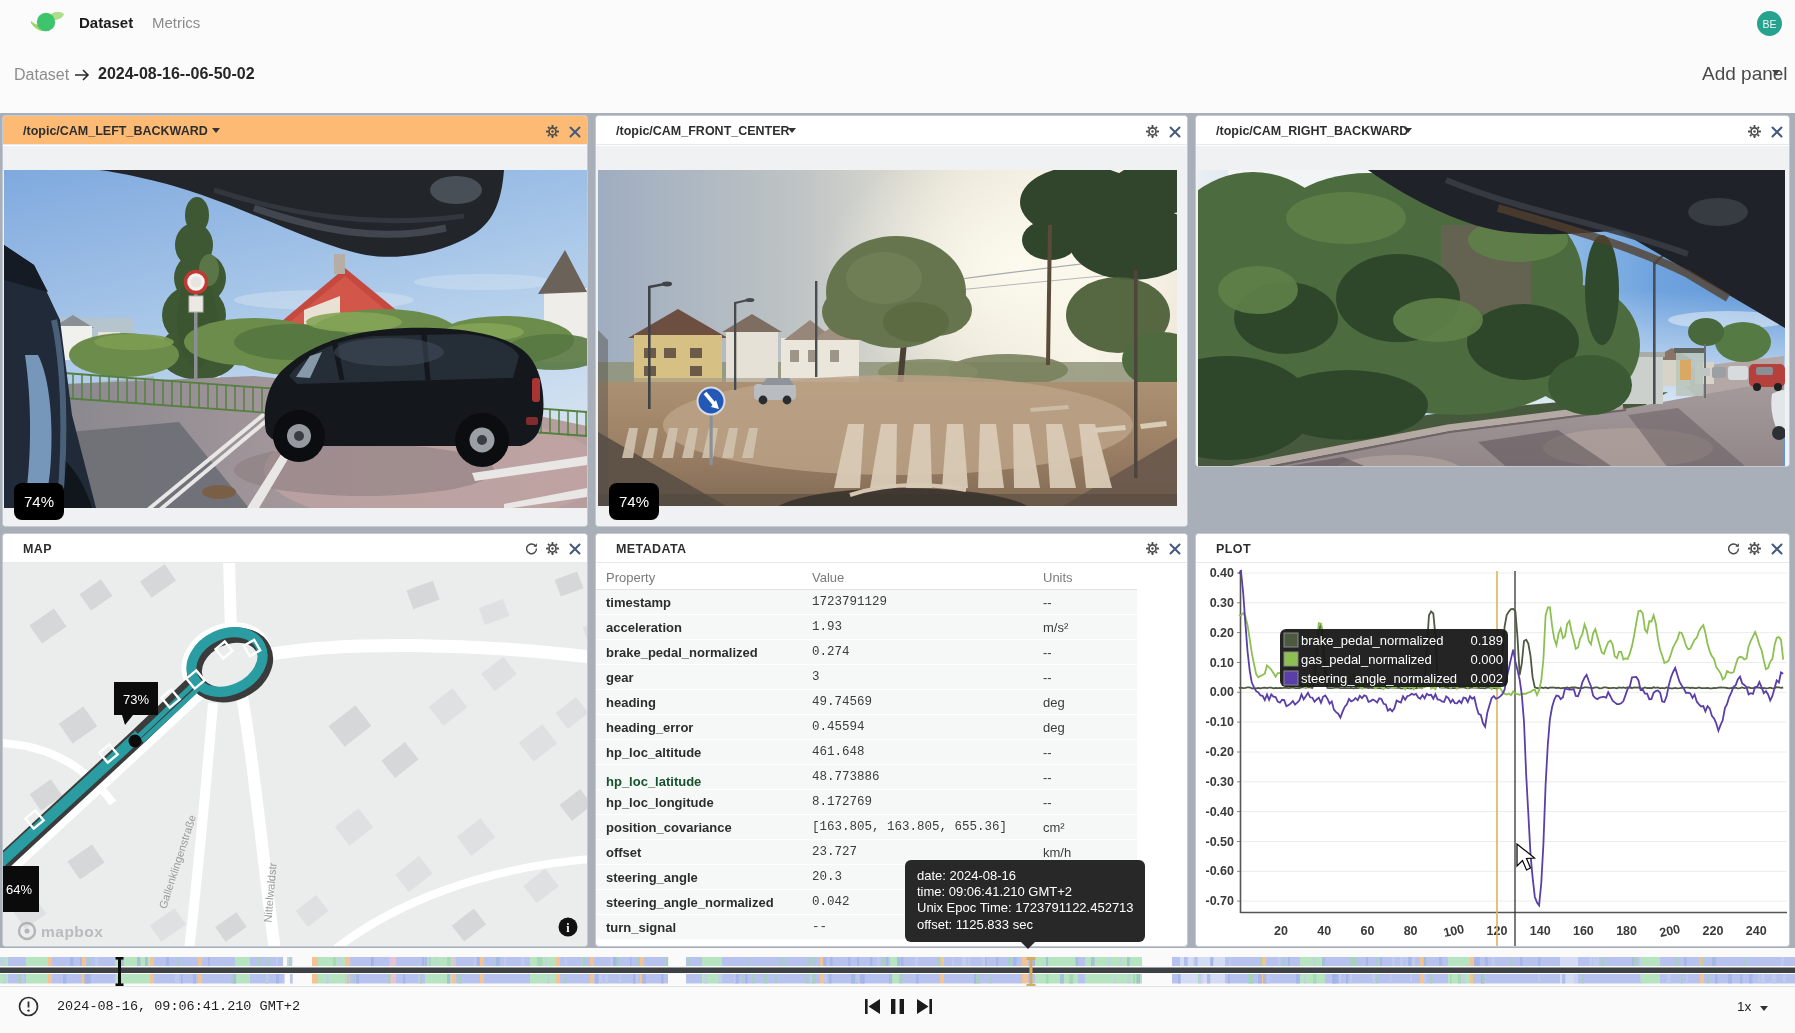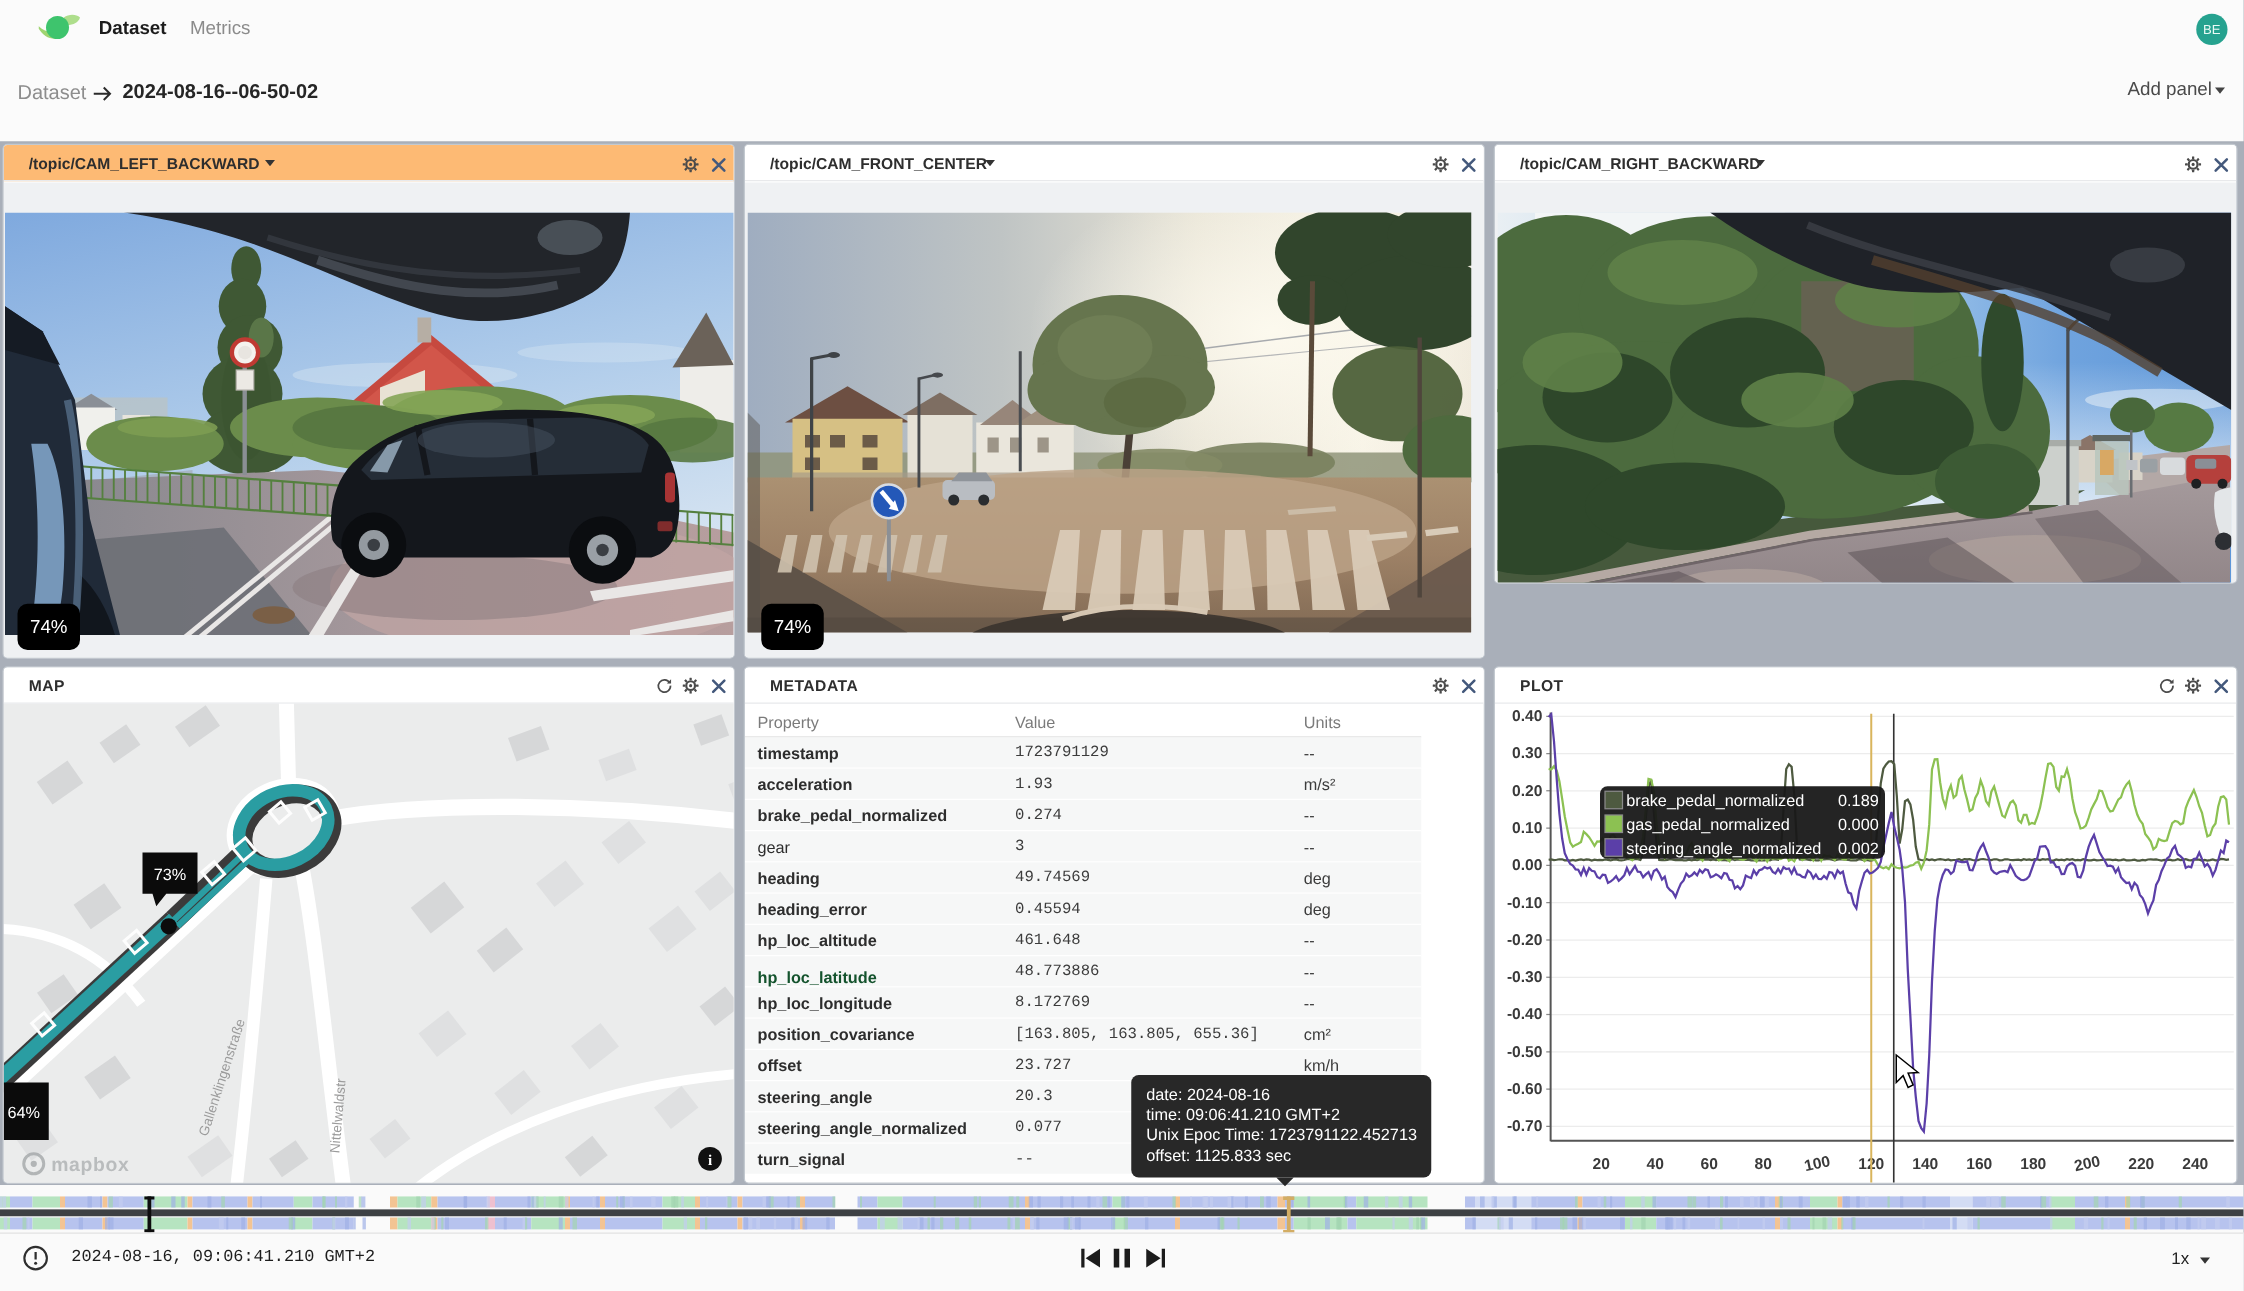--- a/index.html
+++ b/index.html
@@ -14,21 +14,21 @@
 <circle cx="16" cy="15" r="9.2" fill="#3ec46d"></circle>
   </svg>
 <span class="abs" style="left:79px;top:14px;font-size:15px;font-weight:700;color:#1c1c1c">Dataset</span>
 <span class="abs" style="left:152px;top:14px;font-size:15px;color:#8b8b8b">Metrics</span>
 <div class="abs" style="left:1757px;top:11px;width:25px;height:25px;border-radius:50%;background:#26a28f;color:#eafaf5;font-size:10.5px;display:flex;align-items:center;justify-content:center">BE</div>
 <span class="abs" style="left:14px;top:66px;font-size:16px;color:#8d8d8d">Dataset</span>
 <svg class="abs" style="left:74px;top:68px" width="16" height="14" viewBox="0 0 16 14">
     <path stroke="#2b2b2b" stroke-width="1.6" fill="none" d="M1 7h13M9 2l5 5-5 5"></path>
   </svg>
 <span class="abs" style="left:98px;top:65px;font-size:16px;font-weight:600;color:#262626">2024-08-16--06-50-02</span>
-<span class="abs" style="left:1702px;top:63px;font-size:15px;color:#4a4a4a">Add panel</span>
+<span class="abs" style="left:1702px;top:63px;font-size:19px;color:#4a4a4a">Add panel</span>
 <div style="position:absolute;left:1772px;top:70px;width:0;height:0;border-left:4.5px solid transparent;border-right:4.5px solid transparent;border-top:5.5px solid #444"></div>
 <div style="position:absolute;left:2px;top:115px;width:586px;height:412px;background:#fff;border:1px solid #c3c9d0;border-radius:4px;box-sizing:border-box;overflow:hidden">
 <div style="position:absolute;left:0;top:0;right:0;height:29px;background:#fdba74;border-bottom:1px solid #e8e9eb">
       <span class="hdr-title">/topic/CAM_LEFT_BACKWARD</span>
       <div style="position:absolute;left:209px;top:12px;width:0;height:0;border-left:4.5px solid transparent;border-right:4.5px solid transparent;border-top:5.5px solid #333"></div>
     </div>
 <div style="position:absolute;left:0;top:30px;right:0;bottom:0;background:#eff1f3"></div>
     <svg class="abs" style="left:1px;top:54px" width="583" height="338" viewBox="0 0 583 338">
 <defs>
 <linearGradient id="sky1" x1="0" y1="0" x2=".4" y2="1">
@@ -576,21 +576,21 @@
       <span style="position:absolute;left:10px;top:5px;font-size:13px;font-weight:700;color:#2d2d2d">acceleration</span>
       <span class="mono" style="position:absolute;left:216px;top:5px;font-size:12.5px;color:#3c3c3c">1.93</span>
       <span style="position:absolute;left:447px;top:5px;font-size:13px;color:#3c3c3c">m/s²</span>
     </div>
     <div style="position:absolute;left:0;top:106px;width:541px;height:25px;background:#f6f7f7;border-bottom:1px solid #fff">
       <span style="position:absolute;left:10px;top:5px;font-size:13px;font-weight:700;color:#2d2d2d">brake_pedal_normalized</span>
       <span class="mono" style="position:absolute;left:216px;top:5px;font-size:12.5px;color:#3c3c3c">0.274</span>
       <span style="position:absolute;left:447px;top:5px;font-size:13px;color:#3c3c3c">--</span>
     </div>
     <div style="position:absolute;left:0;top:131px;width:541px;height:25px;background:#f6f7f7;border-bottom:1px solid #fff">
-      <span style="position:absolute;left:10px;top:5px;font-size:13px;font-weight:400;color:#2d2d2d">gear</span>
+      <span style="position:absolute;left:10px;top:5px;font-size:13px;font-weight:700;color:#2d2d2d">gear</span>
       <span class="mono" style="position:absolute;left:216px;top:5px;font-size:12.5px;color:#3c3c3c">3</span>
       <span style="position:absolute;left:447px;top:5px;font-size:13px;color:#3c3c3c">--</span>
     </div>
     <div style="position:absolute;left:0;top:156px;width:541px;height:25px;background:#f6f7f7;border-bottom:1px solid #fff">
       <span style="position:absolute;left:10px;top:5px;font-size:13px;font-weight:700;color:#2d2d2d">heading</span>
       <span class="mono" style="position:absolute;left:216px;top:5px;font-size:12.5px;color:#3c3c3c">49.74569</span>
       <span style="position:absolute;left:447px;top:5px;font-size:13px;color:#3c3c3c">deg</span>
     </div>
     <div style="position:absolute;left:0;top:181px;width:541px;height:25px;background:#f6f7f7;border-bottom:1px solid #fff">
       <span style="position:absolute;left:10px;top:5px;font-size:13px;font-weight:700;color:#2d2d2d">heading_error</span>
@@ -622,21 +622,21 @@
       <span class="mono" style="position:absolute;left:216px;top:5px;font-size:12.5px;color:#3c3c3c">23.727</span>
       <span style="position:absolute;left:447px;top:5px;font-size:13px;color:#3c3c3c">km/h</span>
     </div>
     <div style="position:absolute;left:0;top:331px;width:541px;height:25px;background:#f6f7f7;border-bottom:1px solid #fff">
       <span style="position:absolute;left:10px;top:5px;font-size:13px;font-weight:700;color:#2d2d2d">steering_angle</span>
       <span class="mono" style="position:absolute;left:216px;top:5px;font-size:12.5px;color:#3c3c3c">20.3</span>
       <span style="position:absolute;left:447px;top:5px;font-size:13px;color:#3c3c3c"></span>
     </div>
     <div style="position:absolute;left:0;top:356px;width:541px;height:25px;background:#f6f7f7;border-bottom:1px solid #fff">
       <span style="position:absolute;left:10px;top:5px;font-size:13px;font-weight:700;color:#2d2d2d">steering_angle_normalized</span>
-      <span class="mono" style="position:absolute;left:216px;top:5px;font-size:12.5px;color:#3c3c3c">0.077</span>
+      <span class="mono" style="position:absolute;left:216px;top:5px;font-size:12.5px;color:#3c3c3c">0.042</span>
       <span style="position:absolute;left:447px;top:5px;font-size:13px;color:#3c3c3c"></span>
     </div>
     <div style="position:absolute;left:0;top:381px;width:541px;height:25px;background:#f6f7f7;border-bottom:1px solid #fff">
       <span style="position:absolute;left:10px;top:5px;font-size:13px;font-weight:700;color:#2d2d2d">turn_signal</span>
       <span class="mono" style="position:absolute;left:216px;top:5px;font-size:12.5px;color:#3c3c3c">--</span>
       <span style="position:absolute;left:447px;top:5px;font-size:13px;color:#3c3c3c"></span>
     </div>
     <svg style="position:absolute;left:550px;top:8px" width="13" height="13" viewBox="0 0 20 20">
       <g fill="#4b4b4b">
         <rect x="8.6" y="0" width="2.8" height="3.4" rx=".7" transform="rotate(0 10 10)"></rect>

